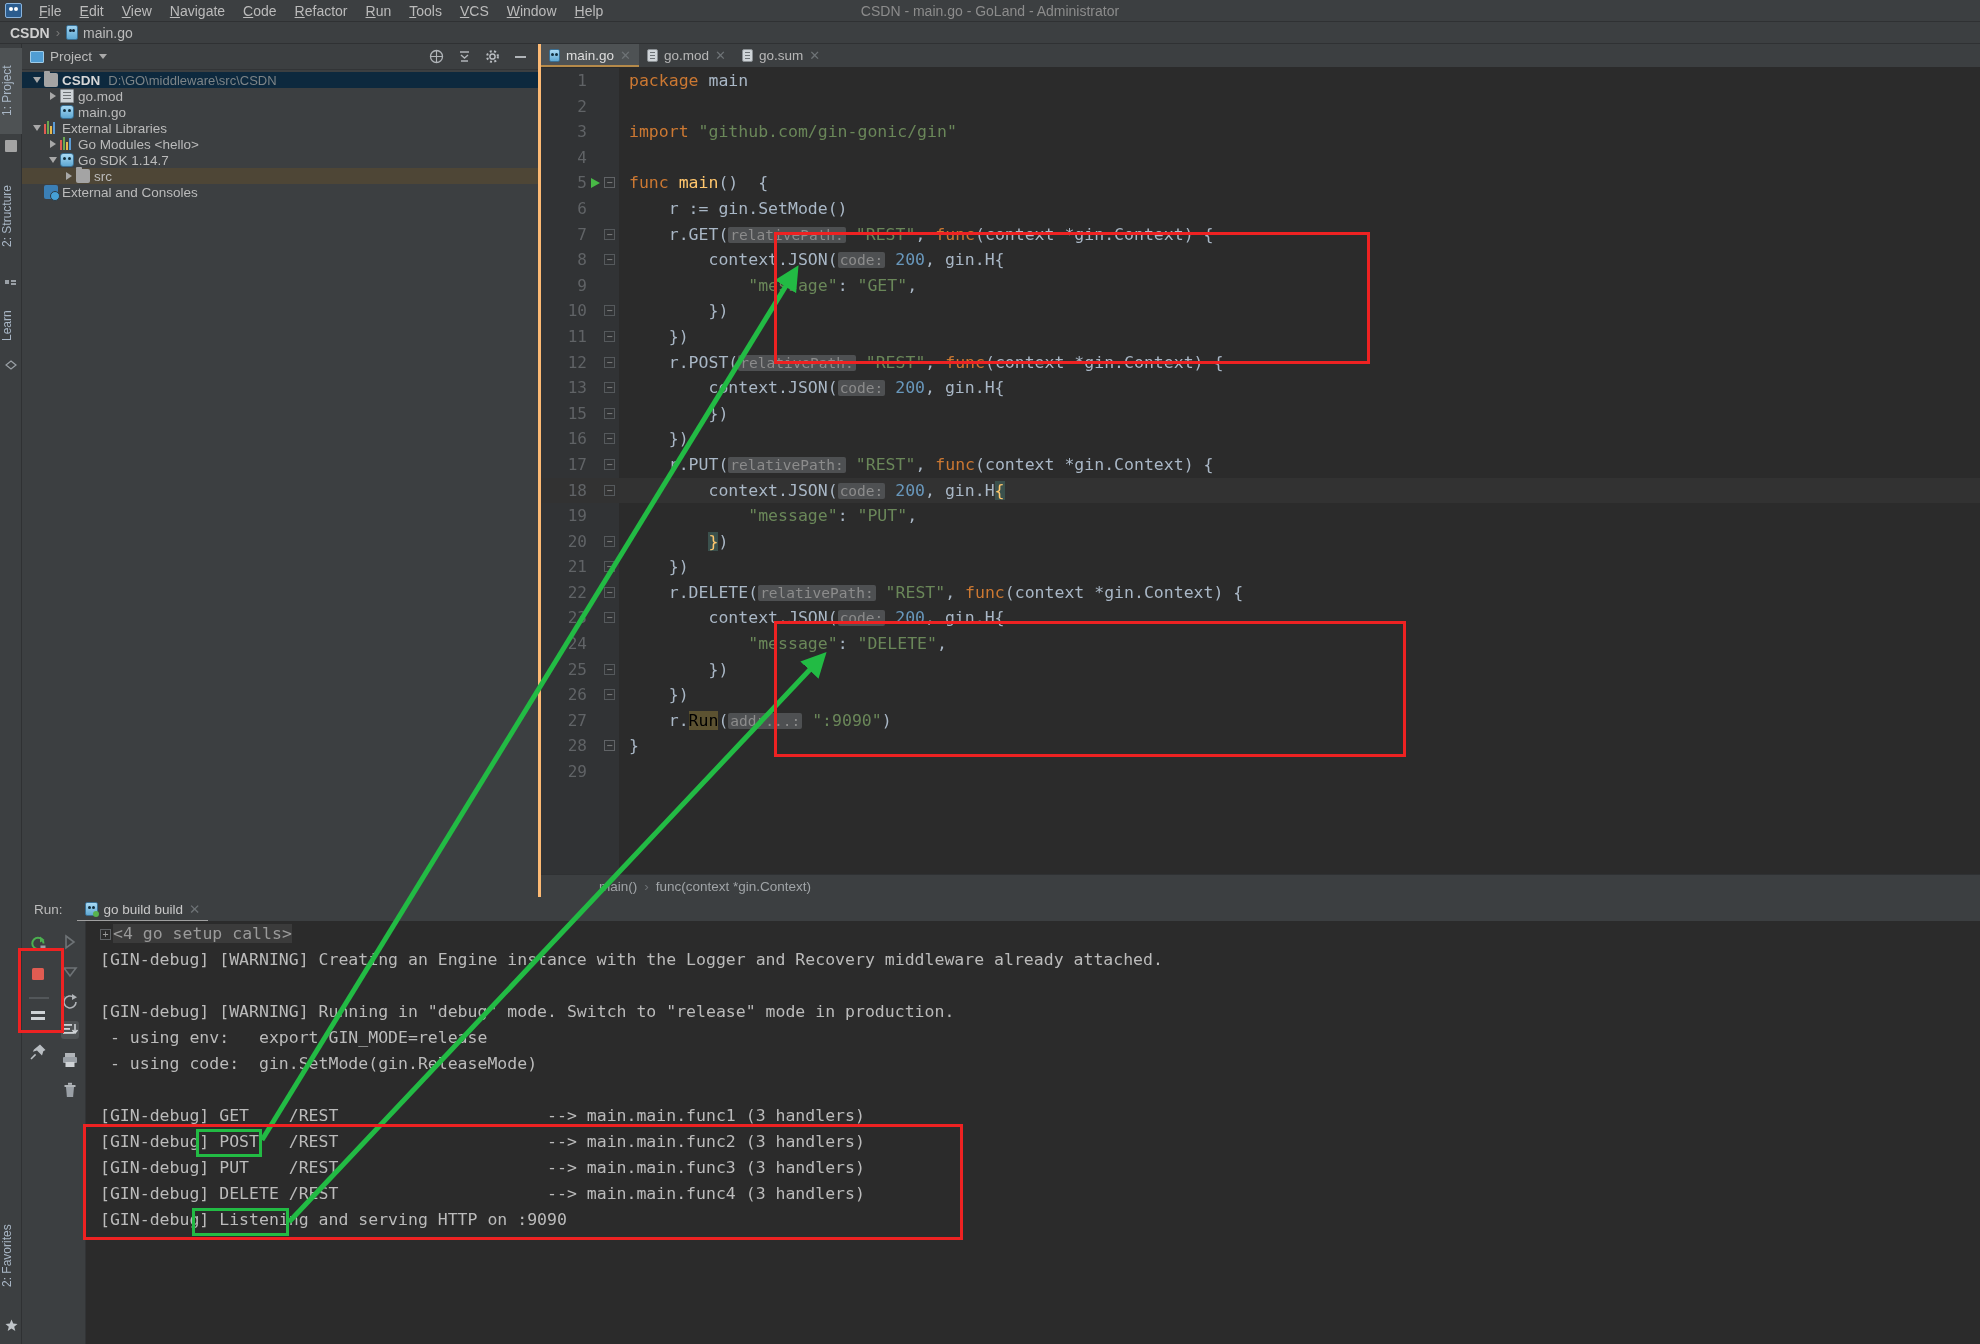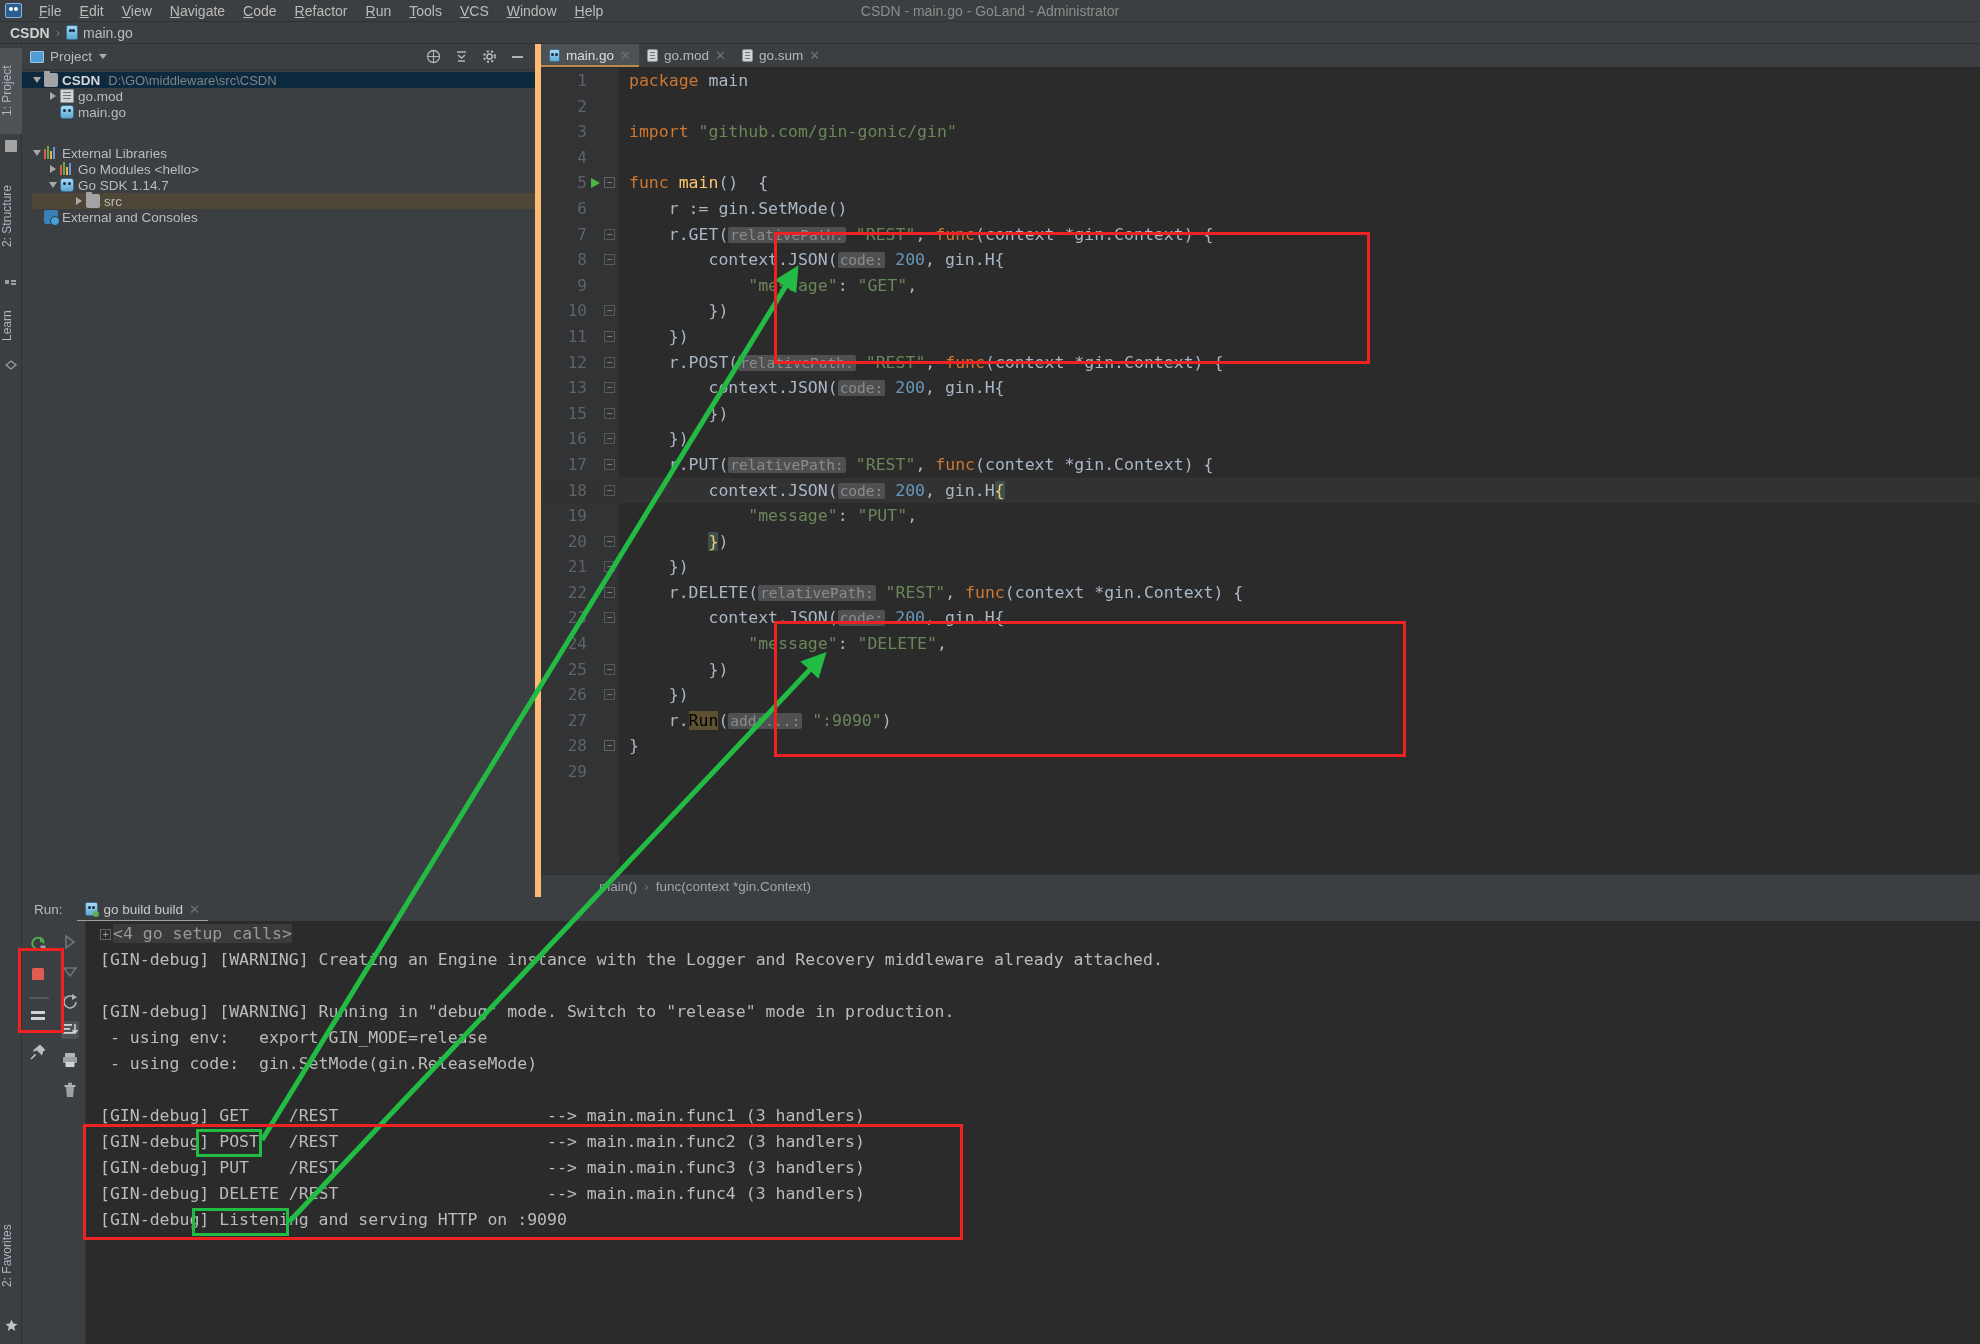--- a/index.html
+++ b/index.html
@@ -65,21 +65,21 @@
     writing-mode:vertical-rl; transform:rotate(180deg);
     font-size:12px; color:#a9b7c6; text-align:center;
     padding:6px 0; white-space:nowrap;
   }
   .vtab.sel{ background:#4e5254; }
   .vicon{ position:absolute; left:5px; width:12px; height:12px; }
 
   
   .project-panel{
     position:absolute; left:22px; top:44px; width:519px; height:853px;
-    background:#3c3f41; border-right:6px solid #fdba74;
+    background:#3c3f41; border-right:3px solid #fdba74;
   }
   .proj-header{
     height:26px; display:flex; align-items:center; padding-left:8px;
     border-bottom:1px solid #323436;
   }
   .proj-header .lbl{ font-size:13.5px; color:#bbbbbb; margin-left:6px; }
   .proj-icon{
     width:14px;height:12px;background:#4f9dd4;border:1px solid #9ecbe8;border-radius:1px;
   }
   .caret-dn{
@@ -331,21 +331,21 @@
             <span class="tri-r"></span>
           </span>
           <span class="ic mod"></span>
           <span class="tname">go.mod</span>
         </div>
         <div class="trow" style="padding-left: 24px;">
           <span class="tw"></span>
           <span class="ic gopher"></span>
           <span class="tname">main.go</span>
         </div>
-        <div class="trow" style="padding-left: 8px; margin-top: 25px;">
+        <div class="trow" style="padding-left: 8px;">
           <span class="tw">
             <span class="tri-d"></span>
           </span>
           <span class="ic lib">
             <span style="left:0;height:10px;background:#e05c52"></span>
             <span style="left:3px;height:13px;background:#6aa84f"></span>
             <span style="left:6px;height:8px;background:#e8b84b"></span>
             <span style="left:9px;height:12px;background:#5b9bd5"></span>
           </span>
           <span class="tname">External Libraries</span>
@@ -362,21 +362,21 @@
           </span>
           <span class="tname">Go Modules &lt;hello&gt;</span>
         </div>
         <div class="trow" style="padding-left: 24px;">
           <span class="tw">
             <span class="tri-d"></span>
           </span>
           <span class="ic gopher"></span>
           <span class="tname">Go SDK 1.14.7</span>
         </div>
-        <div class="trow sel2" style="padding-left: 40px; margin-left: 10px;">
+        <div class="trow sel2" style="padding-left: 40px;">
           <span class="tw">
             <span class="tri-r"></span>
           </span>
           <span class="ic folder"></span>
           <span class="tname">src</span>
         </div>
         <div class="trow" style="padding-left: 8px;">
           <span class="tw"></span>
           <span class="ic scratch"></span>
           <span class="tname">External and Consoles</span>

